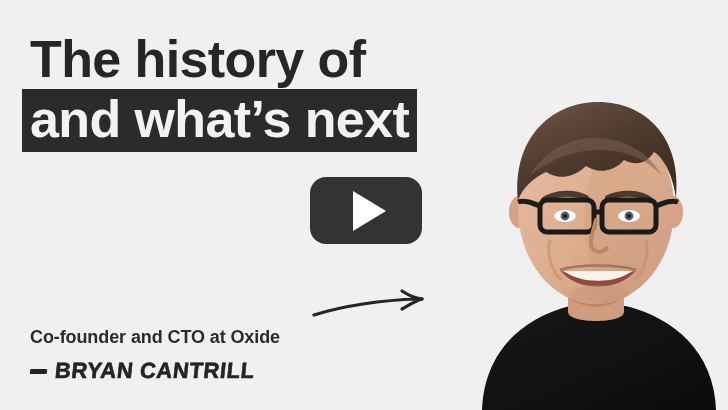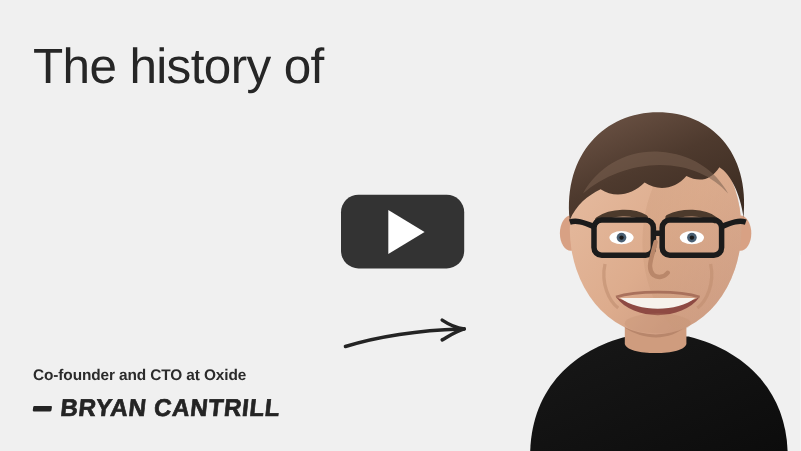--- a/index.html
+++ b/index.html
@@ -35,23 +35,23 @@
 
   
   #headline {
     position: absolute;
     left: 30px;
     top: 33px;
     width: 520px;
     z-index: 4;
   }
   .hl-line {
-    font-size: 45px;
+    font-size: 52px;
     line-height: 53px;
-    font-weight: normal;
+    font-weight: bold;
     letter-spacing: -0.6px;
     color: #262626;
     white-space: nowrap;
   }
   .hl-line.hl-highlight {
     display: inline-block;
     background: #2b2b2b;
     color: #f2f2f2;
     padding: 4px 8px 6px 8px;
     margin-left: -8px;
@@ -85,21 +85,21 @@
   }
 
   
   #caption {
     position: absolute;
     left: 30px;
     bottom: 26px;
     z-index: 4;
   }
   #role-text {
-    font-size: 14px;
+    font-size: 18px;
     font-weight: bold;
     color: #2b2b2b;
     letter-spacing: -0.1px;
     margin-bottom: 10px;
   }
   #speaker-row {
     display: flex;
     align-items: center;
     gap: 8px;
   }
@@ -209,20 +209,21 @@
 
       <path d="M82 160 C78 178 86 194 94 200" stroke="#c08d6f" stroke-width="3" fill="none" opacity="0.6"></path>
       <path d="M178 160 C182 178 174 194 166 200" stroke="#c08d6f" stroke-width="3" fill="none" opacity="0.6"></path>
 
       <ellipse cx="130" cy="214" rx="30" ry="9" fill="#c08d6f" opacity="0.3"></ellipse>
     </svg>
   </div>
 
   <div id="headline">
     <div class="hl-line">The history of</div>
+    <div class="hl-line hl-highlight">and what’s next</div>
   </div>
 
   <div id="play-button">
     <div id="play-triangle"></div>
   </div>
 
   <svg id="arrow" viewBox="0 0 126 36" xmlns="http://www.w3.org/2000/svg">
     <path d="M2 27 C30 18 70 12 106 11" stroke="#242424" stroke-width="3.2" fill="none" stroke-linecap="round"></path>
     <path d="M90 3 C96 7 102 10 110 11" stroke="#242424" stroke-width="3.2" fill="none" stroke-linecap="round"></path>
     <path d="M90 21 C97 17 103 13 110 11" stroke="#242424" stroke-width="3.2" fill="none" stroke-linecap="round"></path>

